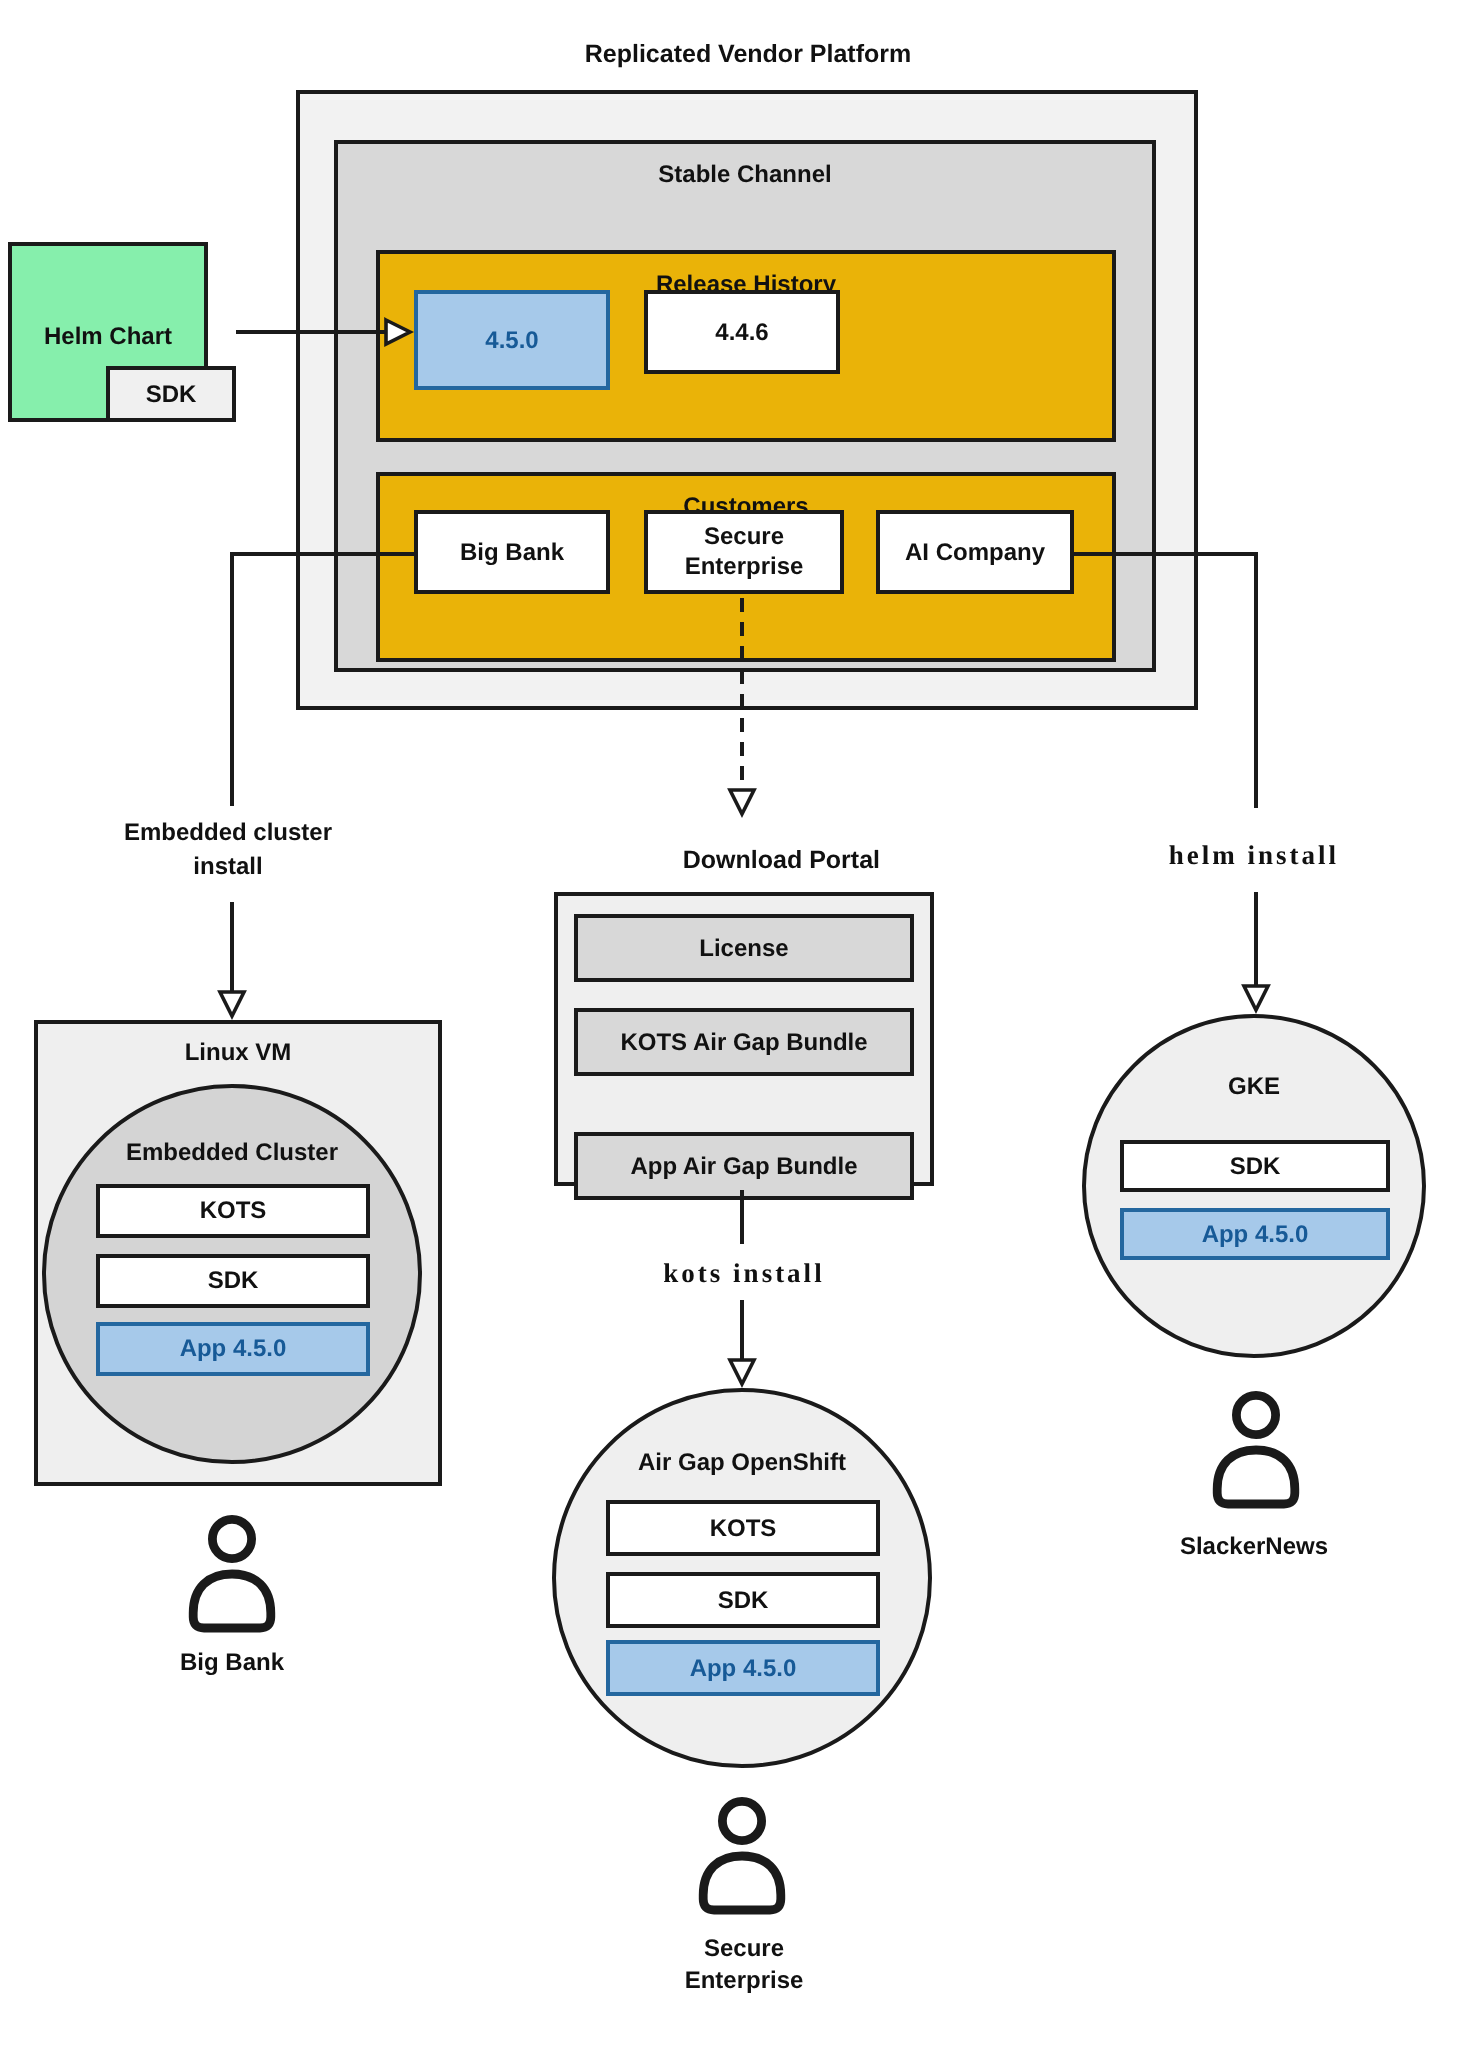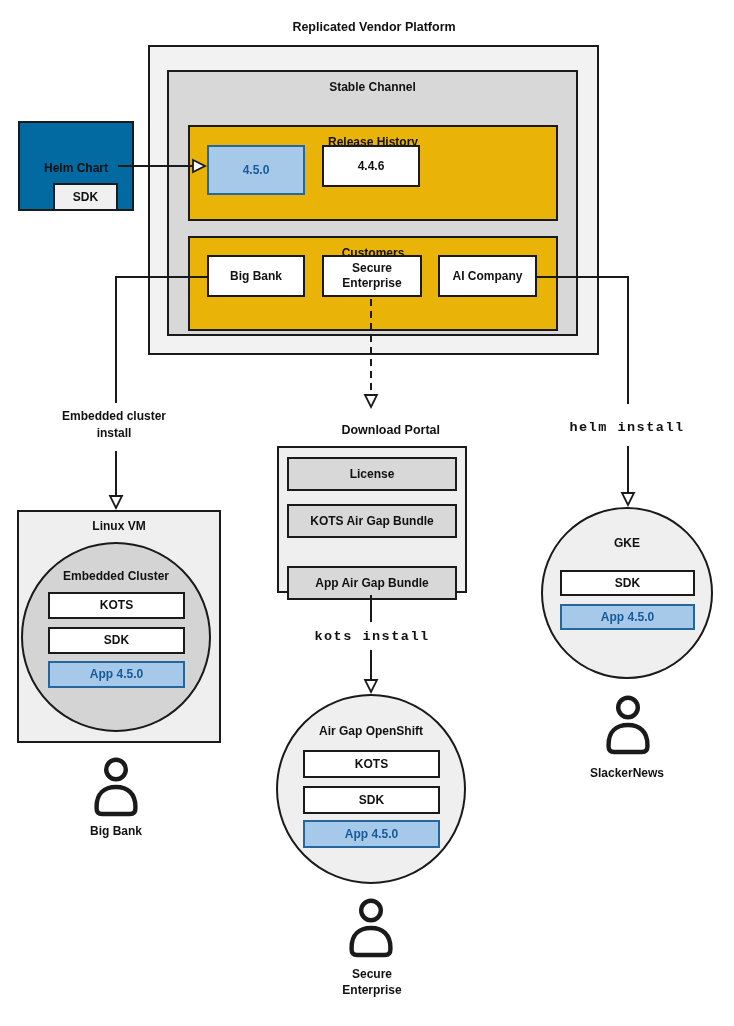--- a/index.html
+++ b/index.html
@@ -4,21 +4,21 @@
 <style>
   html,body{margin:0;padding:0;background:#ffffff;}
   #canvas{
     position:relative;width:734px;height:1026px;background:#ffffff;
     font-family:"Liberation Sans","DejaVu Sans",sans-serif;color:#111;overflow:hidden;
   }
   .abs{position:absolute;box-sizing:border-box;}
   .lbl{font-weight:700;font-size:12px;text-align:center;line-height:15px;}
   .lbl-lg{font-weight:700;font-size:12.5px;text-align:center;}
   .pre{white-space:pre-line;}
-  .mono{font-family:Liberation Mono, monospace;
+  .mono{font-family:Liberation Serif, serif;
         font-weight:700;font-size:13.5px;letter-spacing:1.5px;text-align:center;}
   .box{border:2px solid #1a1a1a;}
   .fill-outer{background:#f2f2f2;}
   .fill-light{background:#d8d8d8;}
   .fill-mid{background:#eab308;margin-top:16px;}
   .fill-soft{background:#efefef;}
   .fill-circle{background:#d4d4d4;}
   .node{
     border:2px solid #1a1a1a;background:#ffffff;display:flex;
     align-items:center;justify-content:center;
@@ -50,21 +50,21 @@
   <div class="abs node" style="left:322px;top:145px;width:98px;height:42px;">4.4.6</div>
 
   <div class="abs box fill-mid" style="left:188px;top:220px;width:370px;height:95px;">
     <div class="lbl head-label">Customers</div>
   </div>
   <div class="abs node" style="left:207px;top:255px;width:98px;height:42px;">Big Bank</div>
   <div class="abs node pre" style="left:322px;top:255px;width:100px;height:42px;">Secure
 Enterprise</div>
   <div class="abs node" style="left:438px;top:255px;width:99px;height:42px;">AI Company</div>
 
-  <div class="abs box" style="left:18px;top:121px;width:116px;height:90px;background:#0369a1;">
+  <div class="abs box" style="left:4px;top:121px;width:100px;height:90px;background:#86efac;">
     <div class="lbl abs" style="left:0;right:0;top:38px;">Helm Chart</div>
   </div>
   <div class="abs node" style="left:53px;top:183px;width:65px;height:28px;background:#f0f0f0;">SDK</div>
 
   <div class="abs lbl pre" style="left:34px;top:408px;width:160px;line-height:17px;">Embedded cluster
 install</div>
   <div class="abs mono" style="left:547px;top:420px;width:160px;">helm install</div>
   <div class="abs mono" style="left:292px;top:629px;width:160px;">kots install</div>
 
   <div class="abs lbl-lg" style="left:290px;top:423px;width:150px;text-align:right;">Download Portal</div>

